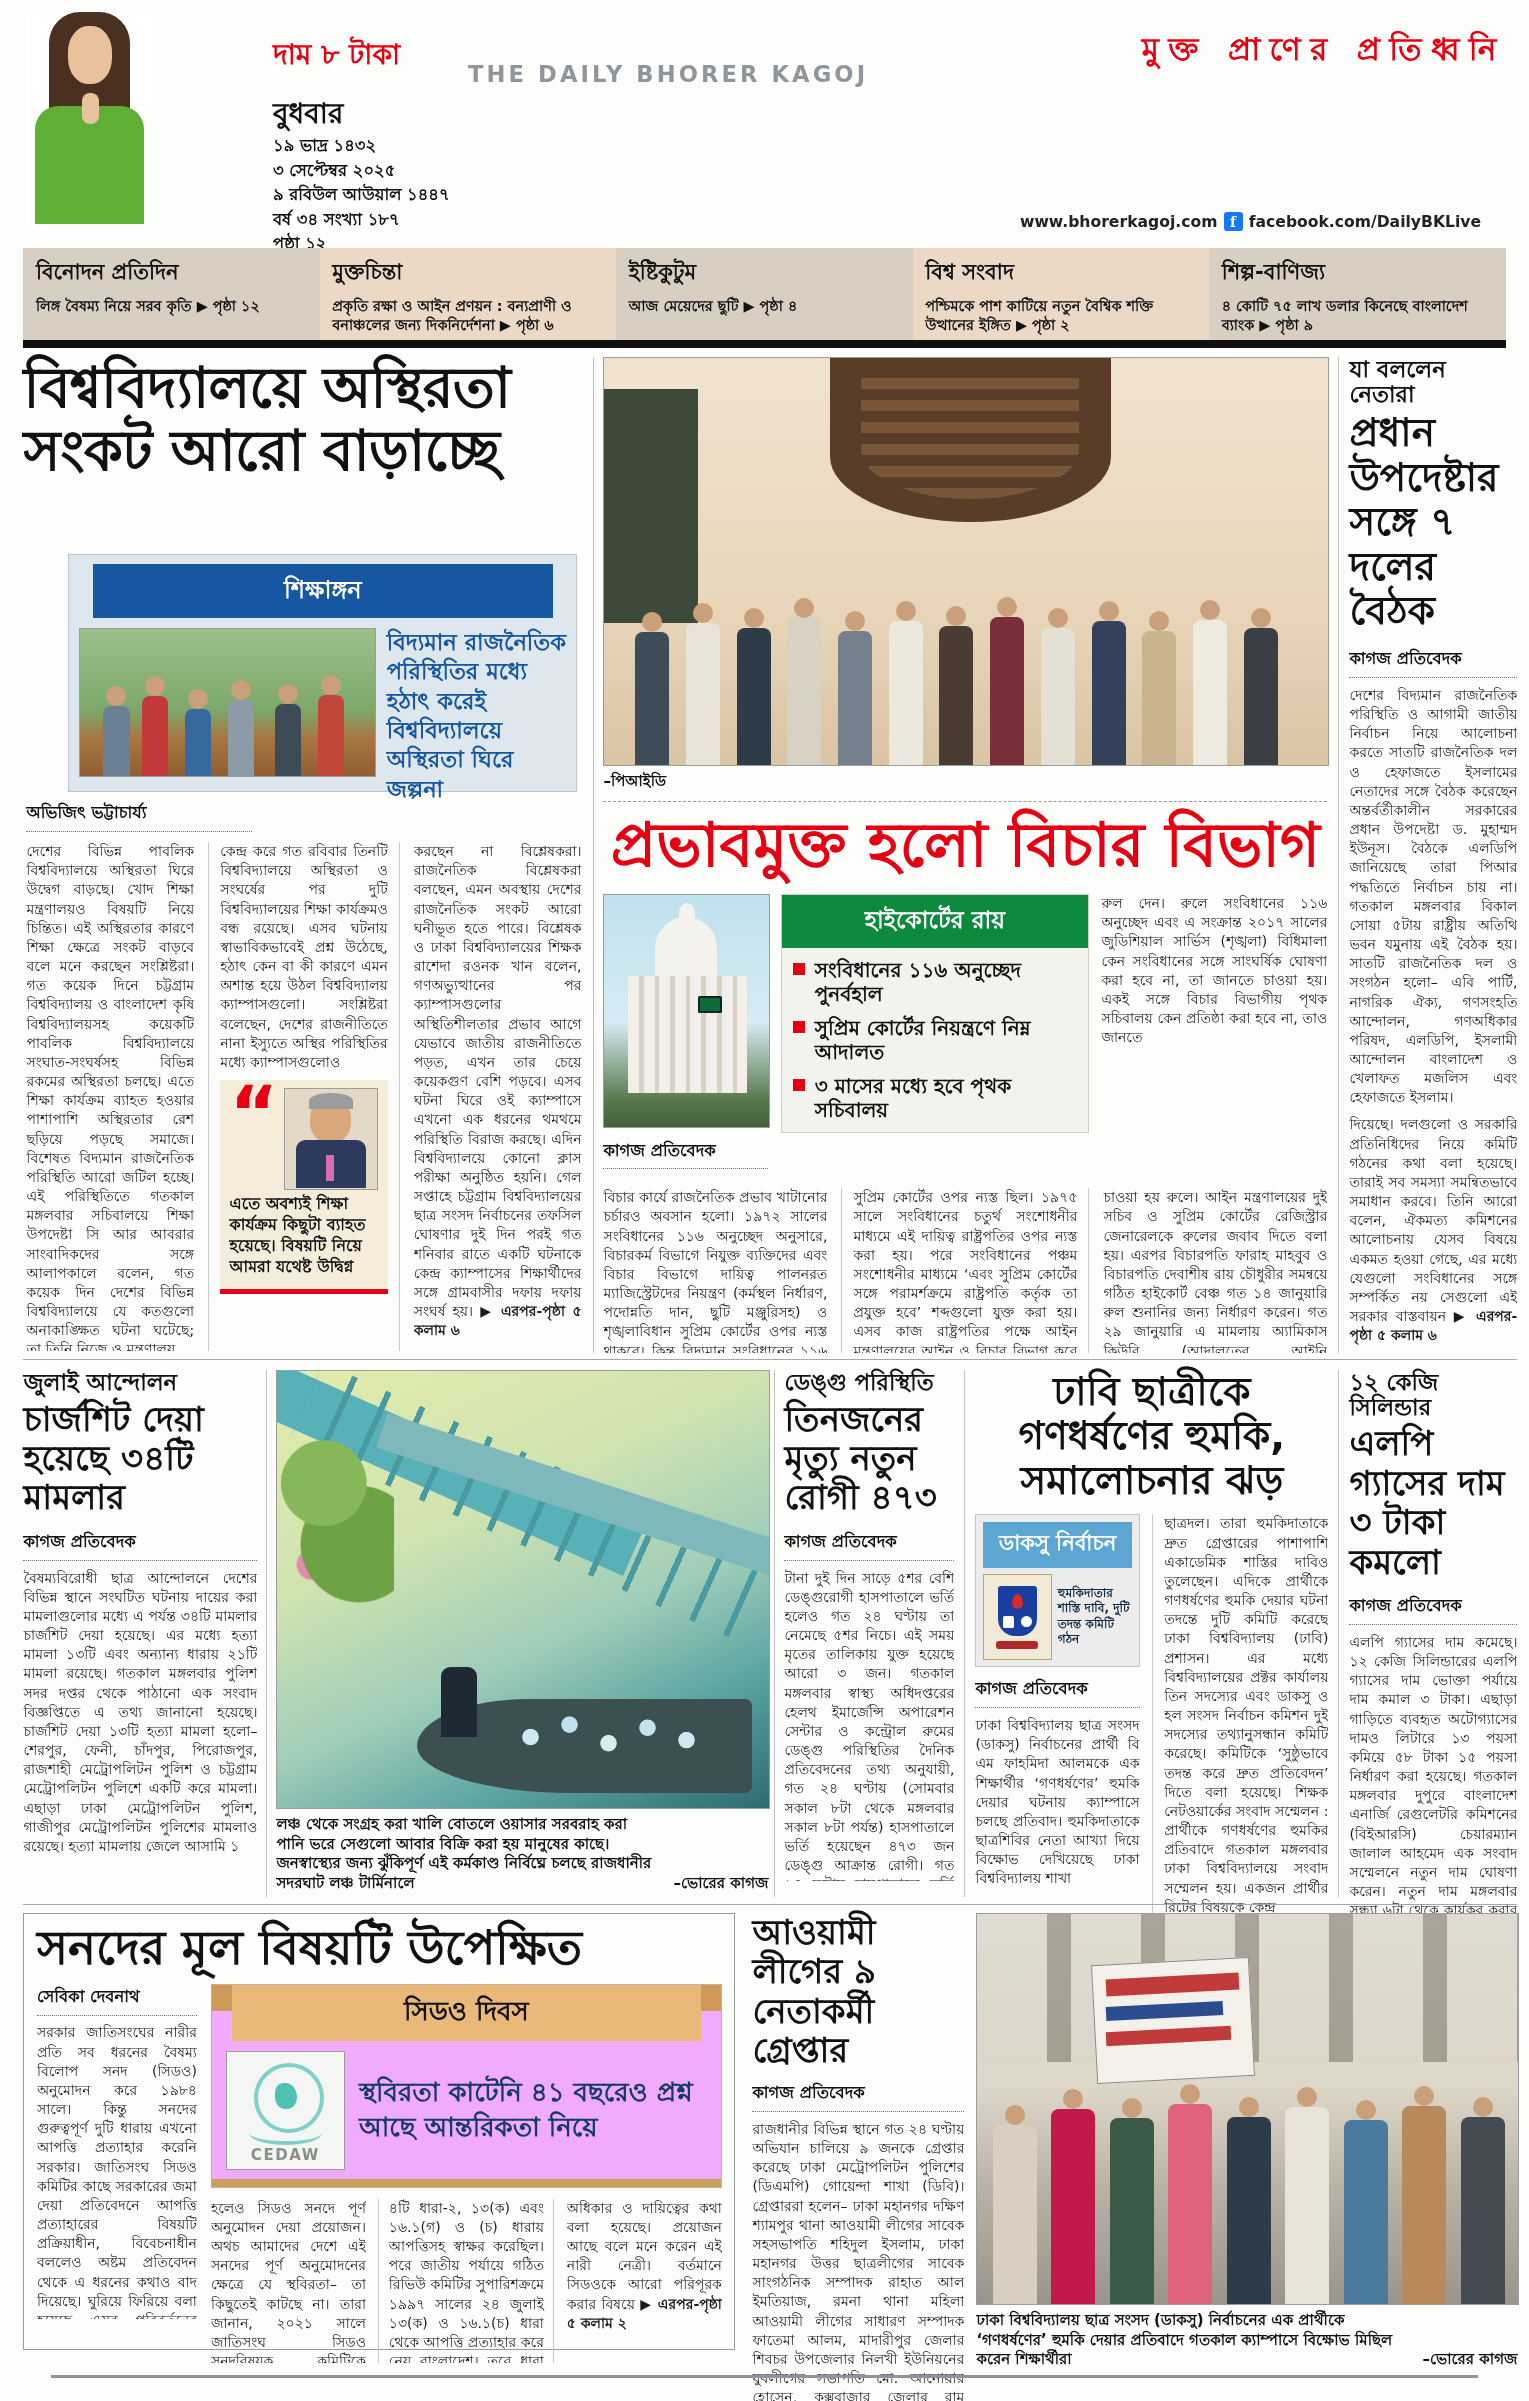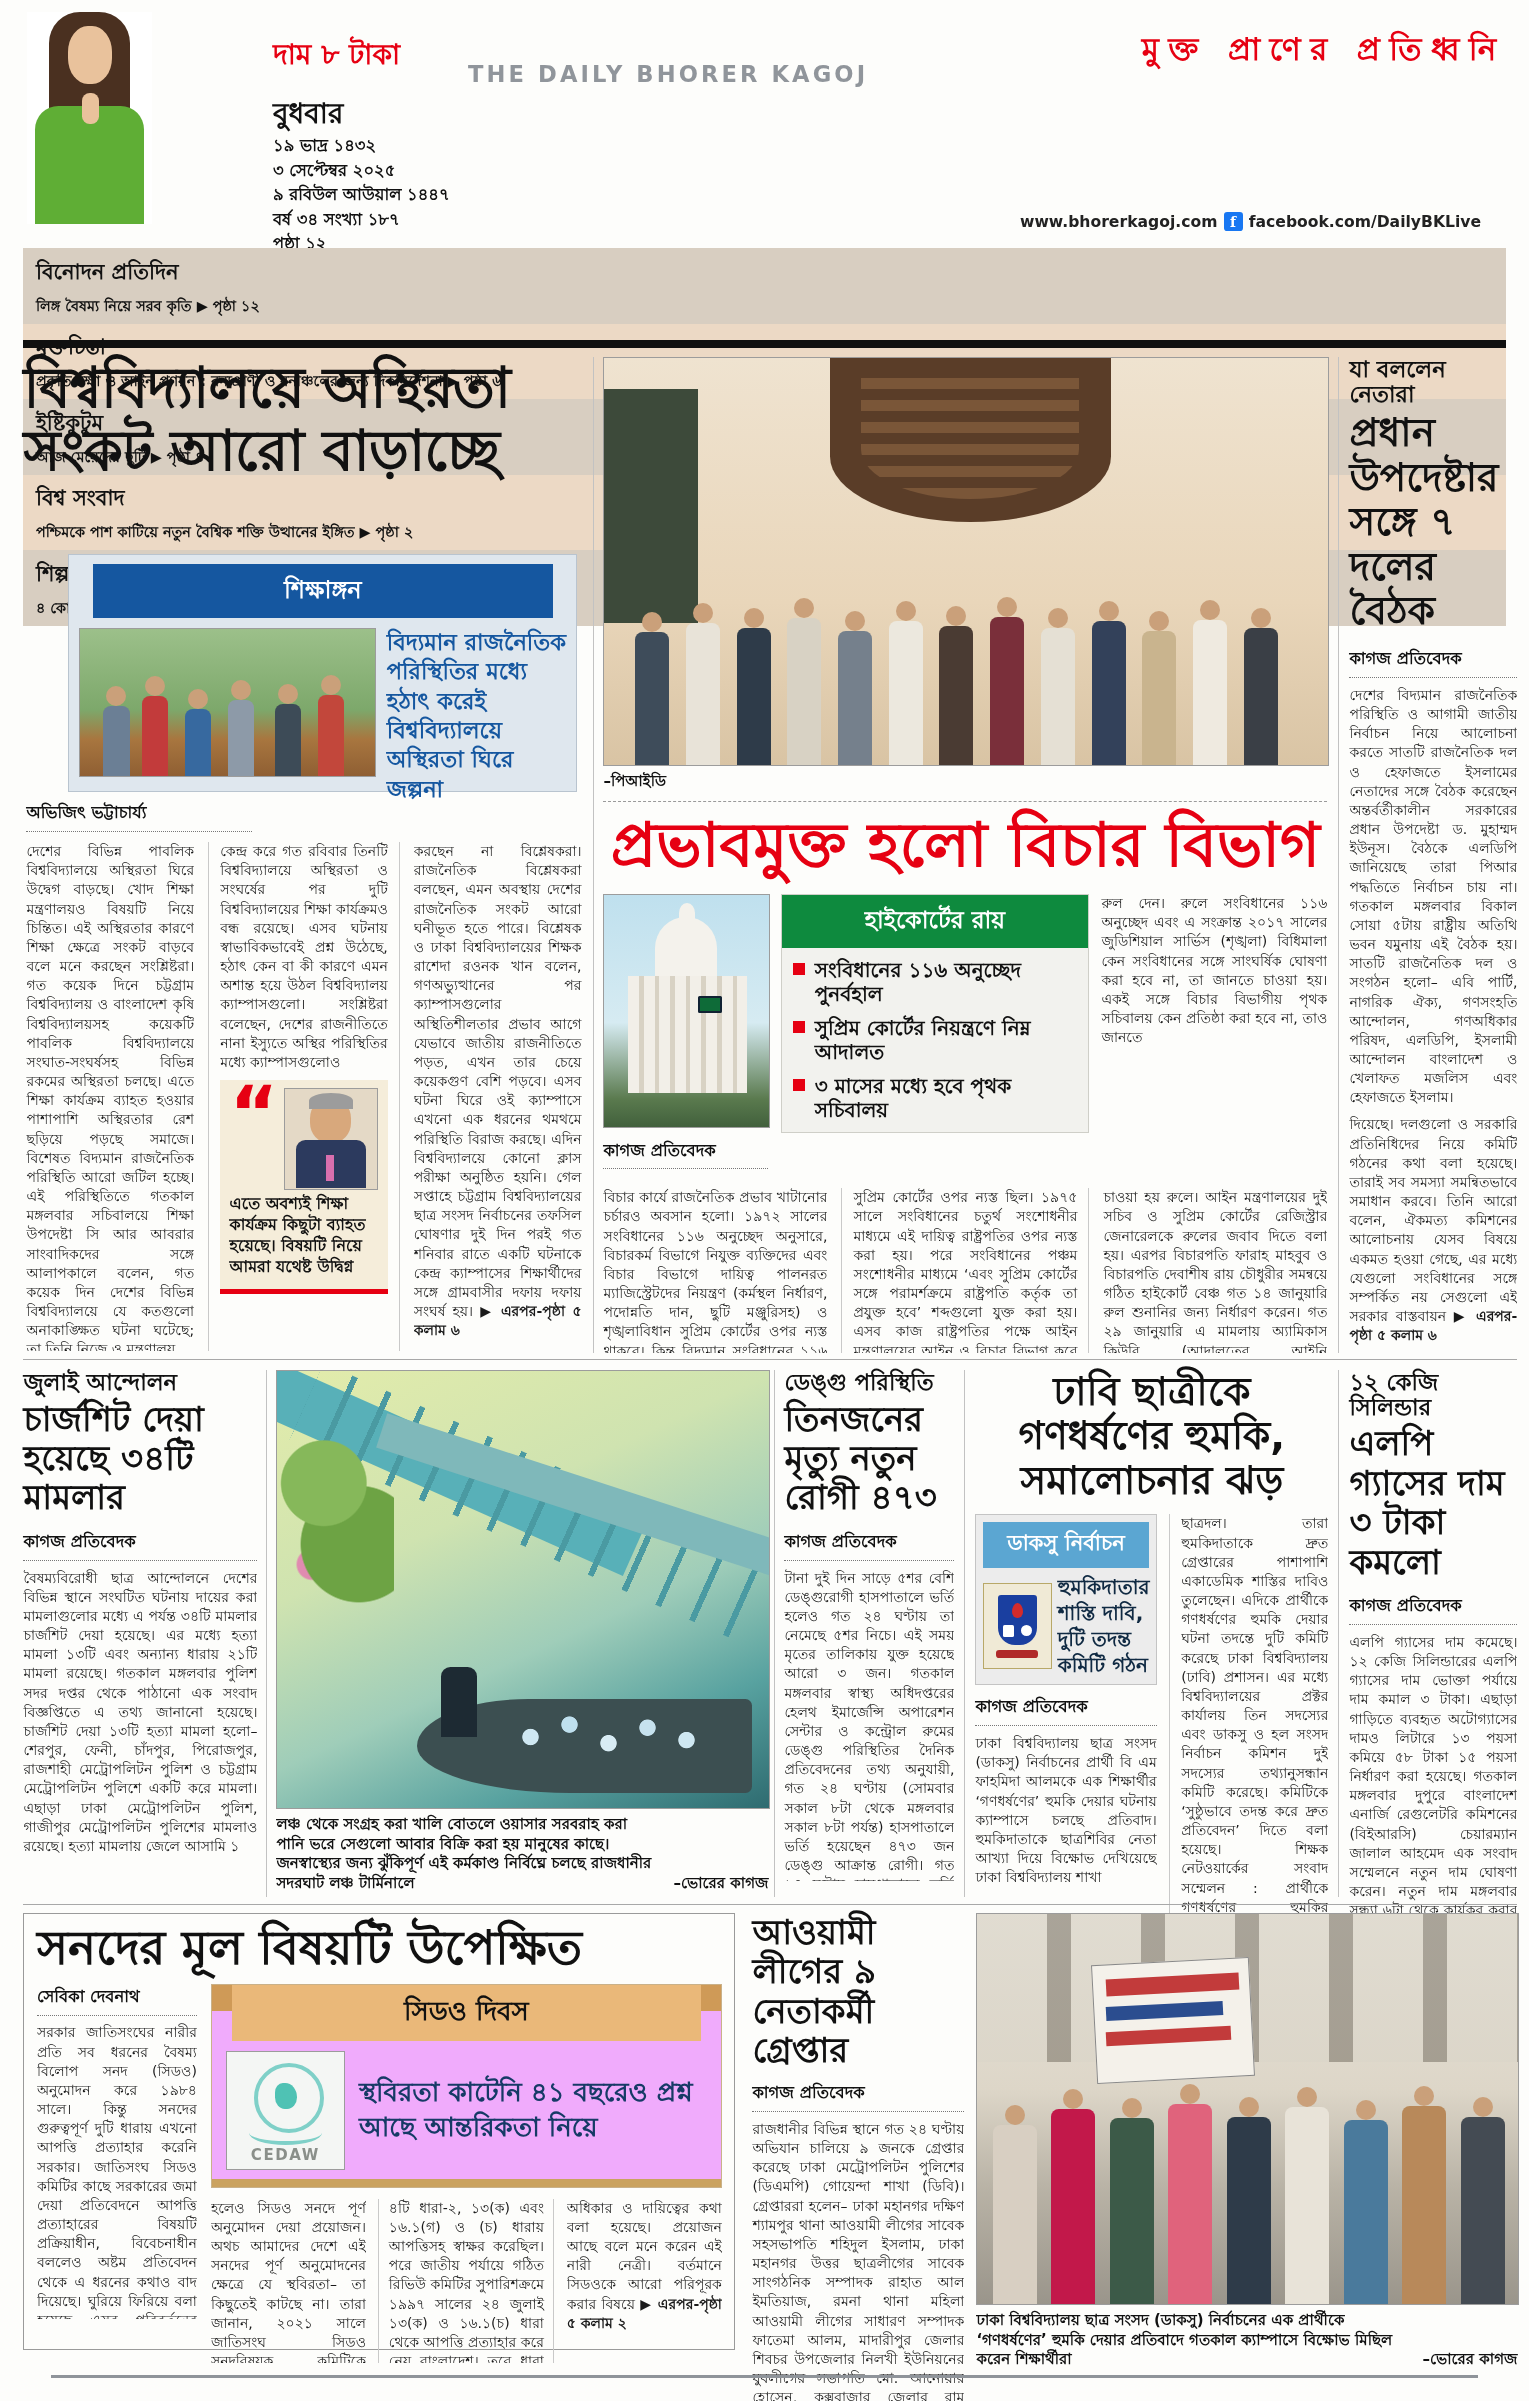--- a/index.html
+++ b/index.html
@@ -46,21 +46,21 @@
   .qmark::before{content:"\201C";}
   .quote-text{font-weight:bold;font-size:16px;line-height:1.3;margin-top:4.7px;}
   
   .gbox{background:#f2f2ee;border:0.8px solid #cfcfc8;}
   .gbox-head{background:#0e8a3e;color:#fff;text-align:center;font-weight:bold;font-size:23.4px;padding:7px 0;}
   .bullet{display:flex;gap:9.4px;align-items:flex-start;font-weight:bold;font-size:20px;line-height:1.2;margin:10px 11px;}
   .bullet::before{content:"";width:12.5px;height:12.5px;background:#e60012;margin-top:4.7px;flex:none;}
   
   .dk-box{background:#ececec;border:0.8px solid #c4c4c4;padding:6.2px;}
   .dk-head{background:#5ba6d2;color:#fff;text-align:center;font-weight:bold;font-size:21px;padding:5.5px 0;margin-bottom:6.2px;}
-  .dk-sub{font-weight:bold;font-size:20px;line-height:1.3;color:#102a43;}
+  .dk-sub{font-weight:bold;font-size:12px;line-height:1.3;color:#102a43;}
   
   .cedaw-box{background:#f0abfc;border:0.8px solid #c9b189;}
   .cedaw-head{background:#eab879;color:#111;text-align:center;font-weight:bold;font-size:26px;padding:6.2px 0;position:relative;margin:0 20px;}
   .cedaw-head::before,.cedaw-head::after{content:"";position:absolute;top:0;width:20px;height:26.5px;background:#cf9a57;}
   .cedaw-head::before{left:-20px;}
   .cedaw-head::after{right:-20px;}
   .cedaw-sub{color:#163a66;font-weight:bold;font-size:26px;line-height:1.35;}
   .cedaw-foot{height:7.8px;background:#caa25f;}
   
   .ph{position:relative;overflow:hidden;border:0.8px solid #9c9c9c;background:#d8d8d8;}
@@ -94,21 +94,21 @@
     <div>পৃষ্ঠা ১২</div>
   </div>
   <div class="abs eng-title" style="left:468px;top:61px;">THE DAILY BHORER KAGOJ</div>
   <div class="abs slogan" style="right:23.4px;top:25px;">মুক্ত প্রাণের প্রতিধ্বনি</div>
   <div class="abs webline" style="right:48px;top:212px;">
     <span>www.bhorerkagoj.com</span>
     <span class="fb"></span>
     <span>facebook.com/DailyBKLive</span>
   </div>
 
-  <div class="abs strip" style="left:23.4px;right:23.4px;top:248px;flex-direction:column;">
+  <div class="abs strip" style="left:23.4px;right:23.4px;top:248px;">
     <div class="strip-cell">
       <div class="strip-title">বিনোদন প্রতিদিন</div>
       <div class="strip-text">
         <span>লিঙ্গ বৈষম্য নিয়ে সরব কৃতি</span>
         <span>▶ পৃষ্ঠা ১২</span>
       </div>
     </div>
     <div class="strip-cell">
       <div class="strip-title">মুক্তচিন্তা</div>
       <div class="strip-text">

